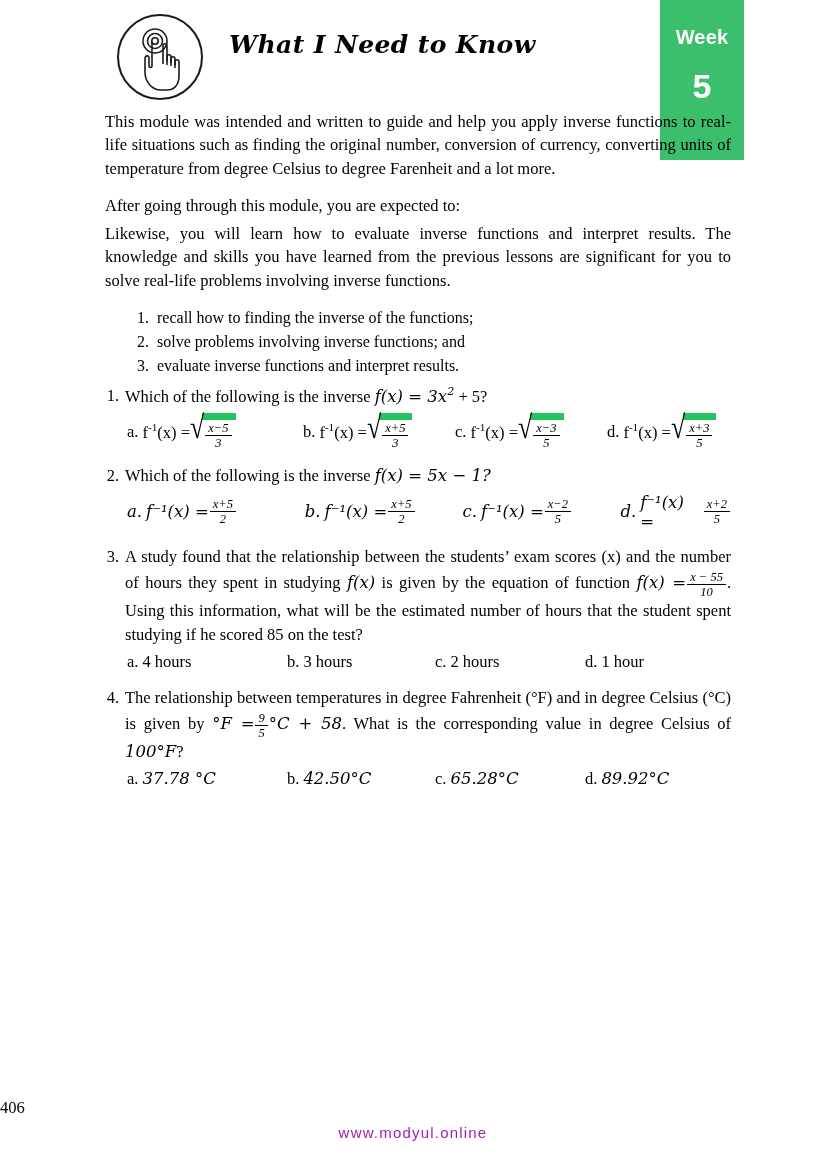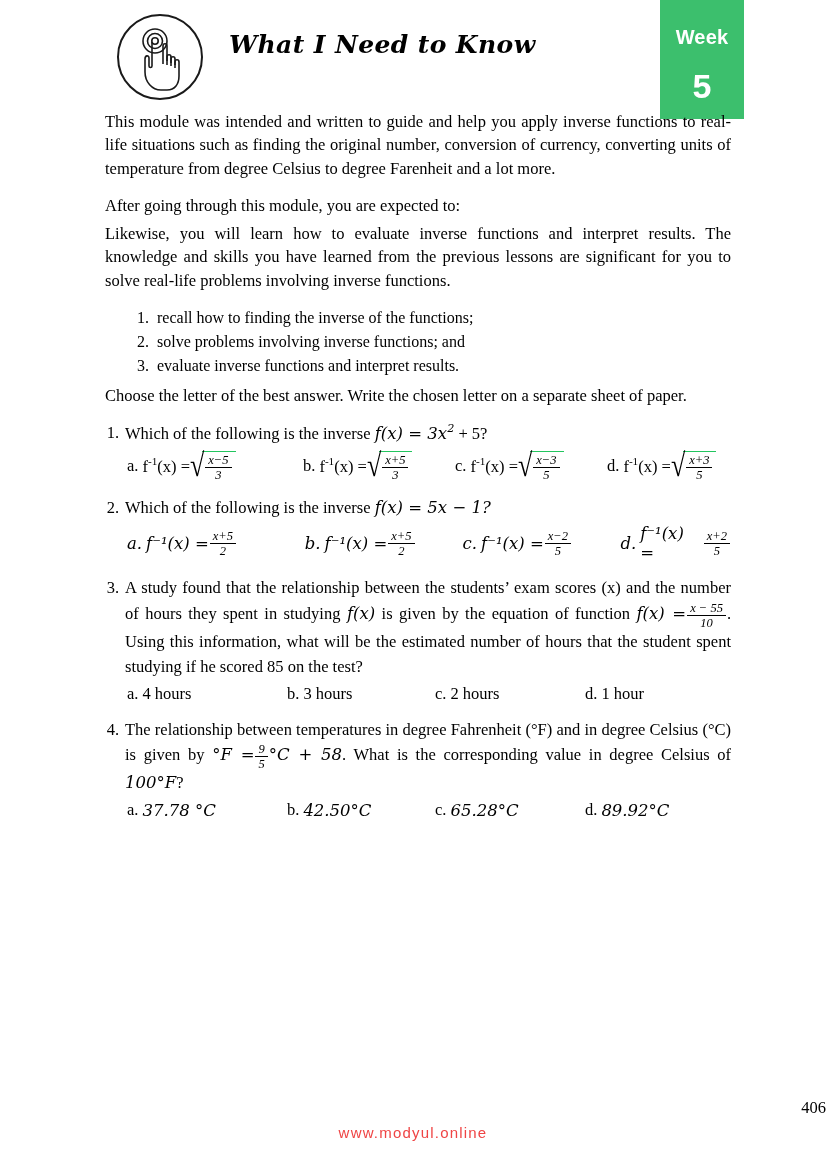--- a/index.html
+++ b/index.html
@@ -20,21 +20,21 @@
     width: 826px;
     height: 1169px;
   }
 
   
   .week-badge {
     position: absolute;
     top: 0;
     right: 82px;
     width: 84px;
-    height: 119px;
+    height: 160px;
     background: #3cbf6d;
     color: #ffffff;
     text-align: center;
     font-family: "Liberation Sans", sans-serif;
   }
   .week-badge .week-word {
     font-size: 20px;
     font-weight: bold;
     padding-top: 26px;
     letter-spacing: 0.2px;
@@ -145,21 +145,21 @@
     vertical-align: middle;
   }
   .sqrt .radical {
     font-size: 26px;
     line-height: 0.9;
     margin-right: -2px;
     transform: scaleY(1.25);
     transform-origin: top;
   }
   .sqrt .under {
-    border-top: 1px solid #22c55e;
+    border-top: 7px solid #22c55e;
     padding: 1px 3px 0 2px;
   }
 
   
   .c1 { width: 176px; }
   .c2 { width: 152px; }
   .c3 { width: 152px; }
   .c4 { width: auto; }
 
   .w1 { width: 178px; }
@@ -168,32 +168,32 @@
 
   .t1 { width: 160px; }
   .t2 { width: 148px; }
   .t3 { width: 150px; }
 
   .page-number {
     position: absolute;
     left: 0;
     right: 0;
     top: 1098px;
-    text-align: right;
+    text-align: left;
     font-size: 16.5px;
   }
   .watermark {
     position: absolute;
     left: 0;
     right: 0;
     top: 1124px;
     text-align: center;
     font-family: "Liberation Sans", sans-serif;
     font-size: 15px;
-    color: #ef4444;
+    color: #a21caf;
     letter-spacing: 1.2px;
   }
 </style>
 </head>
 <body>
 
 <div class="page">
 
   <div class="week-badge">
     <div class="week-word">Week</div>
@@ -223,21 +223,20 @@
     <p class="body tight">After going through this module, you are expected to:</p>
     <p class="body">Likewise, you will learn how to evaluate inverse functions and interpret results. The knowledge and skills you have learned from the previous lessons are significant for you to solve real-life problems involving inverse functions.</p>
 
     <ol class="objectives">
       <li>recall how to finding the inverse of the functions;</li>
       <li>solve problems involving inverse functions; and</li>
       <li>evaluate inverse functions and interpret results.</li>
     </ol>
 
 
-    <p class="body">Choose the letter of the best answer. Write the chosen letter on a separate sheet of paper.</p>
 
     <div class="quiz">
 
       <div class="q">
         <div class="q-num">1.</div>
         <div class="q-body">
           <span>Which of the following is the inverse </span><span class="mathfont">f(x) = 3x</span><sup class="sup mathfont">2</sup><span> + 5?</span>
         </div>
       </div>
       <div class="choices">

